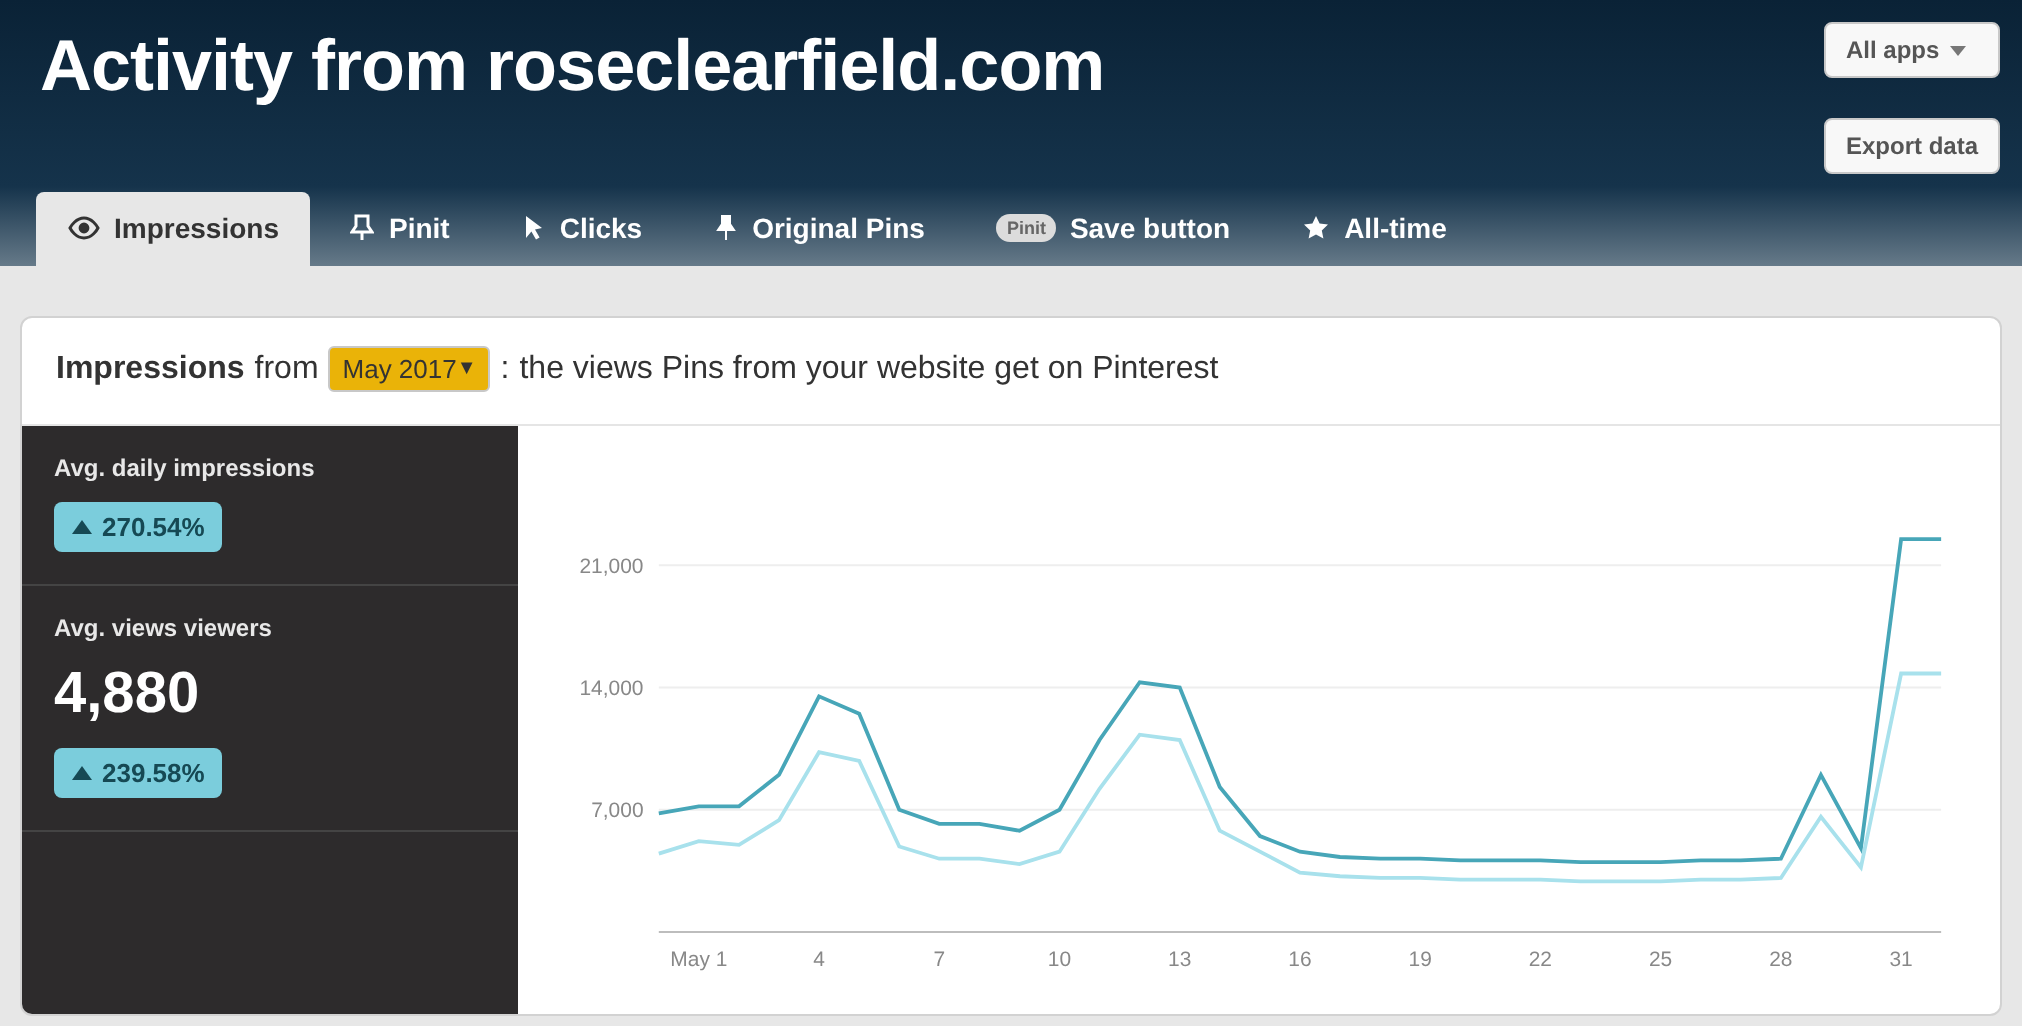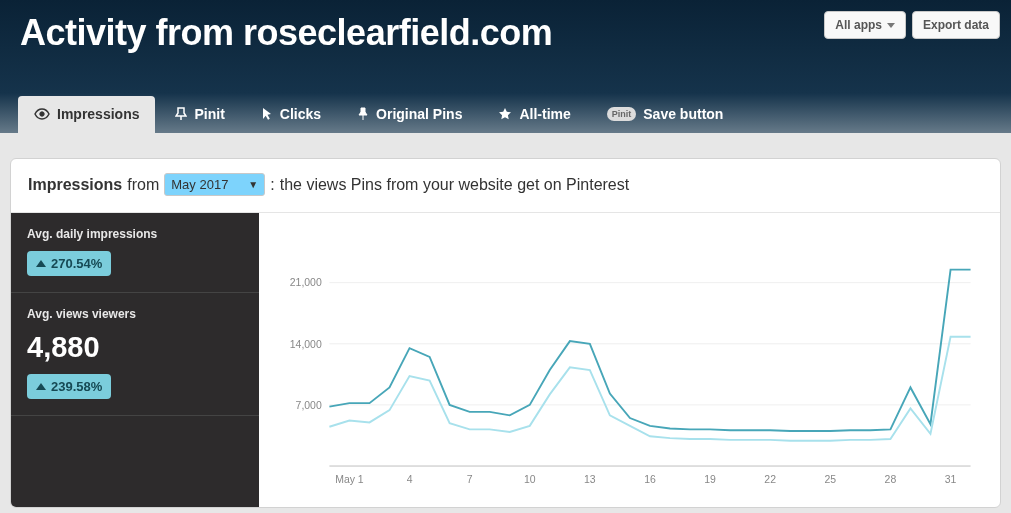--- a/index.html
+++ b/index.html
@@ -21,21 +21,22 @@
     color: #fff;
     font-size: 36px;
     font-weight: bold;
     letter-spacing: -0.5px;
   }
   .header-controls {
     position: absolute;
     right: 11px;
     top: 11px;
     display: flex;
-    gap: 6px;
+    gap: 20px;
+    flex-direction: column;
   }
   .btn {
     background: #f8f8f8;
     border: 1px solid #c8c8c8;
     border-radius: 4px;
     padding: 6px 10px;
     font-size: 12px;
     font-weight: bold;
     color: #555;
     cursor: pointer;
@@ -102,23 +103,23 @@
     flex-wrap:wrap;
   }
   .panel-head strong { font-weight: bold; }
   .selectish {
     border: 1px solid #c8c8c8;
     border-radius: 3px;
     padding: 3px 6px;
     font-size: 13px;
     display:inline-flex;
     align-items:center;
-    gap:20px;
+    gap:0;
     cursor:pointer;
-    background:#7dd3fc;
+    background:#eab308;
   }
   .panel-body {
     display: flex;
     height: 294px;
   }
   .metrics {
     width: 248px;
     background: #2d2b2c;
     color: #fff;
     display:flex;
@@ -199,30 +200,30 @@
     </div>
     <div class="tab">
       <span class="ico">
         <svg width="12" height="14" viewBox="0 0 12 14">
             <path d="M4 1h4v4l2 3H2l2-3z M6 8v5" fill="#fff" stroke="#fff" stroke-width="1"></path>
           </svg>
       </span>
       <span>Original Pins</span>
     </div>
     <div class="tab">
+      <span class="pinit-badge">Pinit</span>
+      <span>Save button</span>
+    </div>
+    <div class="tab">
       <span class="ico">
         <svg width="14" height="14" viewBox="0 0 14 14">
             <path d="M7 1l1.8 3.8 4.2.5-3.1 2.9.8 4.1L7 10.3 3.3 12.3l.8-4.1L1 5.3l4.2-.5z" fill="#fff"></path>
           </svg>
       </span>
       <span>All-time</span>
-    </div>
-    <div class="tab">
-      <span class="pinit-badge">Pinit</span>
-      <span>Save button</span>
     </div>
   </div>
 </div>
 
 <div class="panel">
   <div class="panel-head">
     <strong>Impressions</strong>
     <span>from</span>
     <span class="selectish">
       <span>May 2017</span>

